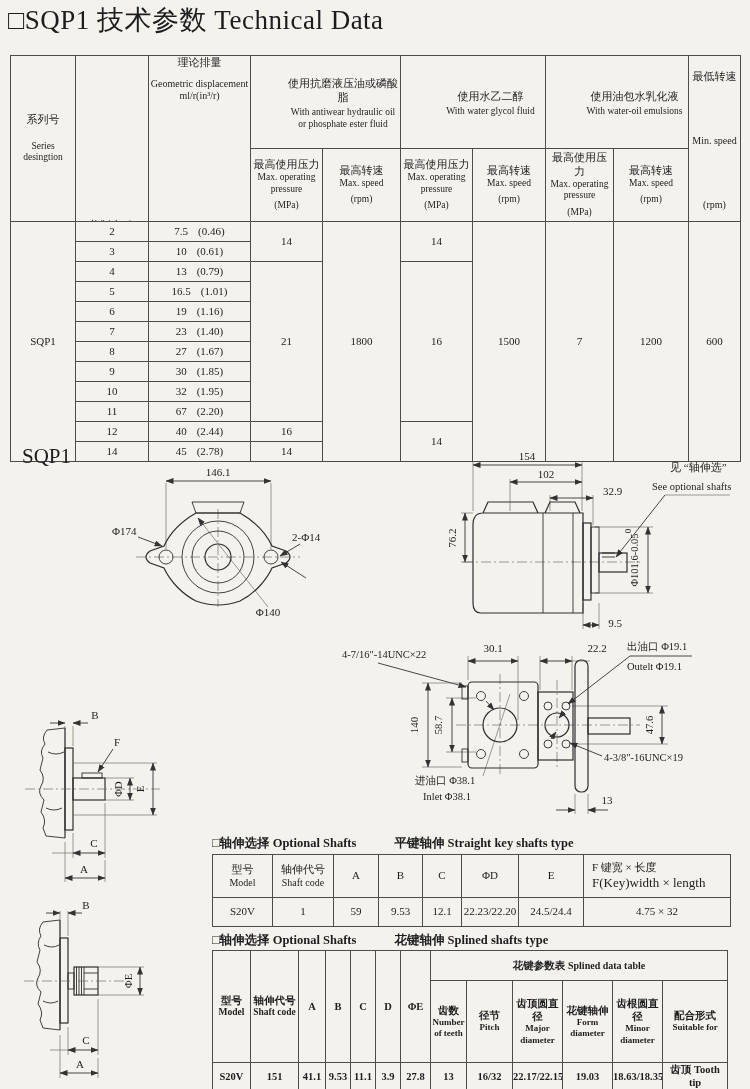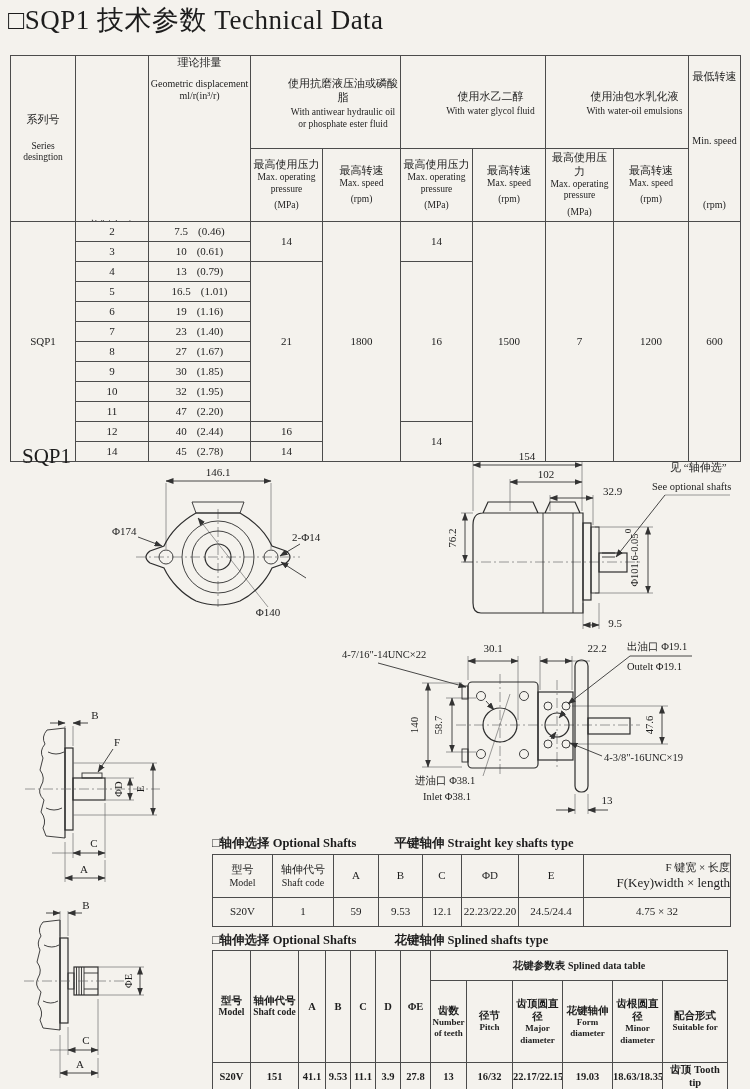--- a/index.html
+++ b/index.html
@@ -36,21 +36,21 @@
   
   .sec-title{font-size:12.5px;font-weight:700;white-space:nowrap;}
   .sec-title .sp{margin-left:38px;}
   #key-table{left:212px;top:854px;width:518px;border:1.5px solid #3c3c3c;}
   #key-table .hr td{height:42px;}
   #key-table .dr td{height:28px;}
   #spline-table{left:212px;top:950px;width:515px;border:1.5px solid #3c3c3c;}
   #spline-table td{font-size:10.5px;font-weight:bold;}
   #spline-table .en{font-size:9px;}
   #spline-table .zh{font-size:10.5px;}
-  .lefthead{text-align:right;padding-left:8px;}
+  .lefthead{text-align:left;padding-left:8px;}
   svg text{font-family:"Liberation Serif","DejaVu Serif",serif;fill:#1d1d1d;}
   .t{font-size:10.5px;}
   .tb{font-size:11px;}
   .ts{font-size:9px;}
   .ol{fill:none;stroke:#2e2e2e;stroke-width:1.2;}
   .ol2{fill:none;stroke:#2e2e2e;stroke-width:.9;}
   .dl{stroke:#333;stroke-width:.9;fill:none;}
   .xl{stroke:#666;stroke-width:.65;fill:none;}
   .cl{stroke:#666;stroke-width:.65;fill:none;stroke-dasharray:10 3 2 3;}
 </style>
@@ -235,21 +235,21 @@
           <div class="dc">
             <span>32</span>
             <span>(1.95)</span>
           </div>
         </td>
   </tr>
   <tr class="brow">
     <td>11</td>
     <td>
           <div class="dc">
-            <span>47</span>
+            <span>67</span>
             <span>(2.20)</span>
           </div>
         </td>
   </tr>
   <tr class="brow">
     <td>12</td>
     <td>
           <div class="dc">
             <span>40</span>
             <span>(2.44)</span>

